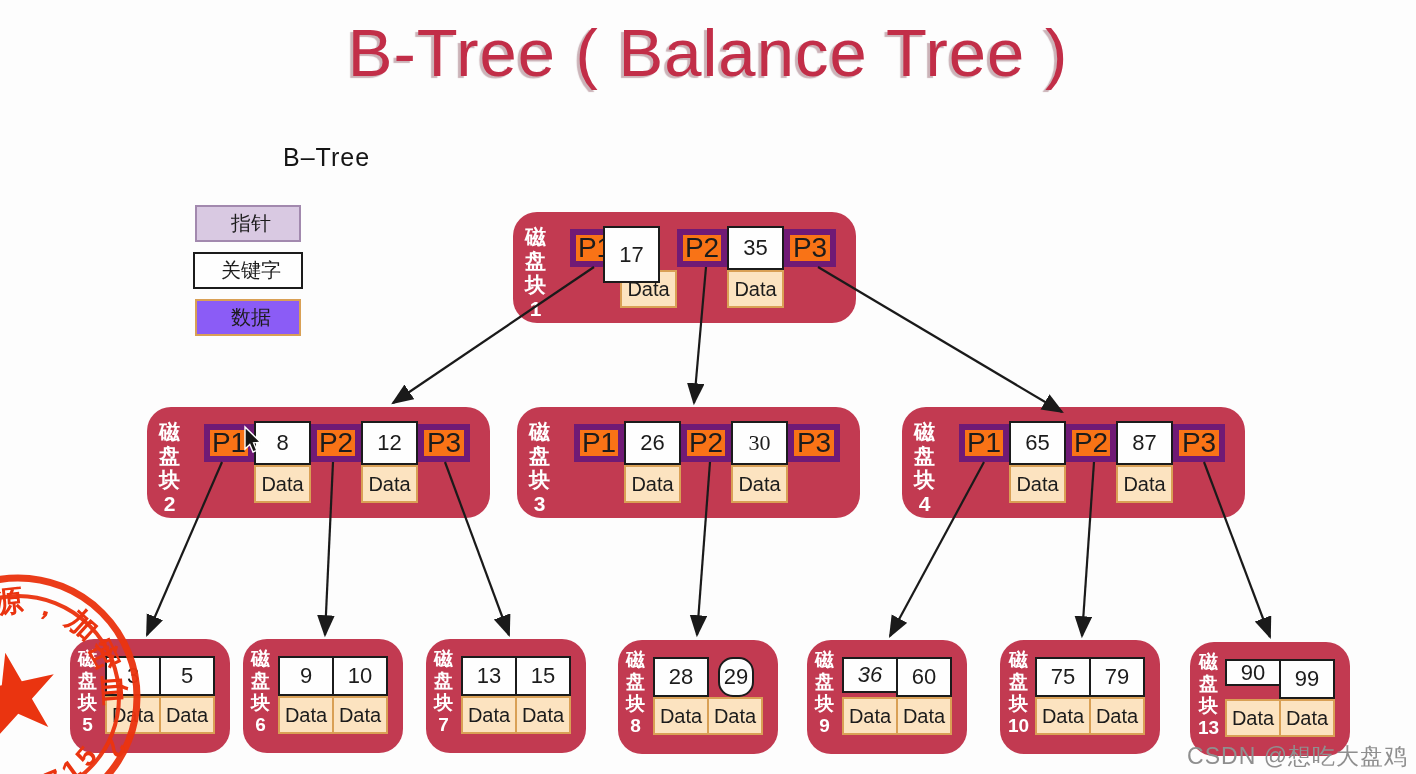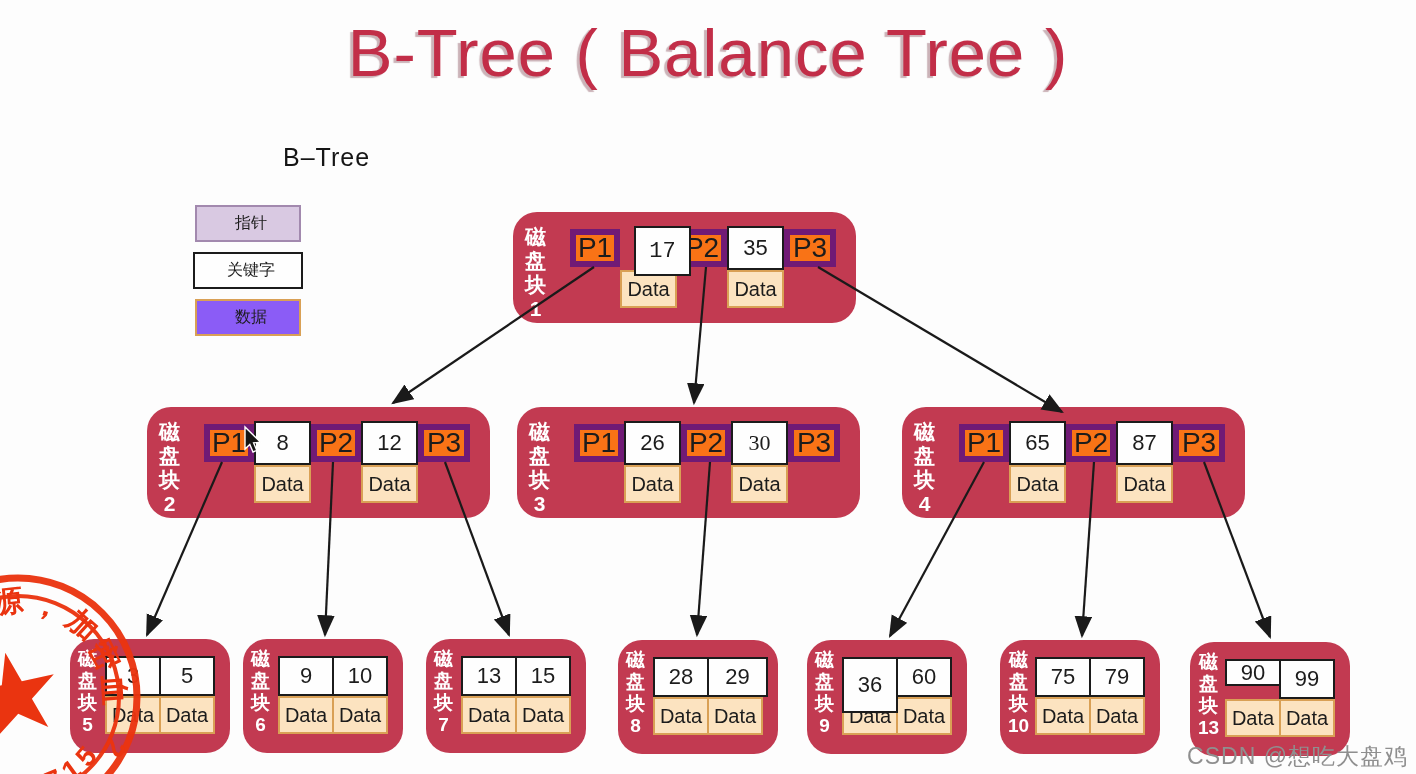--- a/index.html
+++ b/index.html
@@ -5,21 +5,21 @@
   html,body{margin:0;padding:0;background:#fdfdfd;}
   #stage{position:relative;width:1416px;height:774px;overflow:hidden;background:#fdfdfd;
          font-family:"Liberation Sans","DejaVu Sans",sans-serif;}
   
   .page-title{position:absolute;left:0;top:14px;width:100%;text-align:center;
     font-size:67px;font-weight:normal;letter-spacing:1px;color:#c22e48;
     text-shadow:-3px 2px 1px rgba(90,10,25,.30);white-space:nowrap;}
   .subtitle{position:absolute;left:283px;top:143px;font-size:25px;color:#151515;letter-spacing:1px;}
   
   .legend-box{position:absolute;width:106px;height:37px;display:flex;align-items:center;
-    justify-content:center;font-size:16px;color:#1c1c1c;box-sizing:border-box;padding-left:6px;}
+    justify-content:center;font-size:20px;color:#1c1c1c;box-sizing:border-box;padding-left:6px;}
   .legend-pointer{left:195px;top:205px;background:#d9c9e2;border:2px solid #a289ae;}
   .legend-keyword{left:193px;top:252px;background:#fefefe;border:2px solid #1b1b1b;width:110px;}
   .legend-data{left:195px;top:299px;background:#8b5cf6;border:2px solid #d9a055;}
   
   .dnode{position:absolute;background:#c23a51;border-radius:24px;z-index:10;}
   .dlabel{position:absolute;color:#ffffff;font-weight:bold;text-align:center;}
   .dlabel div{white-space:nowrap;}
   .cell{position:absolute;display:flex;align-items:center;justify-content:center;
     box-sizing:border-box;color:#1c1c1c;}
   .ptr-cell{background:#f97316;border:6px solid #701a75;font-size:28px;}
@@ -50,21 +50,21 @@
 
   <div id="nodes-root">
       <div class="dnode" style="left: 513px; top: 212px; width: 343px; height: 111px;">
         <div class="dlabel" style="left: 12px; top: 13px; font-size: 21px; line-height: 24px;">
           <div>磁</div>
           <div>盘</div>
           <div>块</div>
           <div>1</div>
         </div>
         <div class="cell ptr-cell" style="left: 57px; width: 50px; top: 17px; height: 38px;">P1</div>
-        <div class="cell key-cell" style="left: 121px; width: 57px; top: 14px; height: 50px; font-family: Liberation Mono, monospace;">17</div>
+        <div class="cell key-cell" style="left: 90px; width: 57px; top: 14px; height: 57px;">17</div>
         <div class="cell data-cell" style="left: 107px; width: 57px; top: 58px; height: 38px;">Data</div>
         <div class="cell ptr-cell" style="left: 164px; width: 50px; top: 17px; height: 38px;">P2</div>
         <div class="cell key-cell" style="left: 214px; width: 57px; top: 14px; height: 44px;">35</div>
         <div class="cell data-cell" style="left: 214px; width: 57px; top: 58px; height: 38px;">Data</div>
         <div class="cell ptr-cell" style="left: 271px; width: 52px; top: 17px; height: 38px;">P3</div>
       </div>
       <div class="dnode" style="left: 147px; top: 407px; width: 343px; height: 111px;">
         <div class="dlabel" style="left: 12px; top: 13px; font-size: 21px; line-height: 24px;">
           <div>磁</div>
           <div>盘</div>
@@ -147,31 +147,31 @@
       </div>
       <div class="dnode" style="left: 618px; top: 640px; width: 160px; height: 114px;">
         <div class="dlabel" style="left: 8px; top: 9px; font-size: 19px; line-height: 22px;">
           <div>磁</div>
           <div>盘</div>
           <div>块</div>
           <div>8</div>
         </div>
         <div class="cell key-cell" style="left: 35px; width: 56px; top: 17px; height: 40px;">28</div>
         <div class="cell data-cell" style="left: 35px; width: 56px; top: 57px; height: 38px;">Data</div>
-        <div class="cell key-cell" style="left: 89px; width: 61px; top: 17px; height: 40px;">29</div>
+        <div class="cell key-cell" style="left: 100px; width: 36px; top: 17px; height: 40px; border-radius: 15px;">29</div>
         <div class="cell data-cell" style="left: 89px; width: 56px; top: 57px; height: 38px;">Data</div>
       </div>
       <div class="dnode" style="left: 807px; top: 640px; width: 160px; height: 114px;">
         <div class="dlabel" style="left: 8px; top: 9px; font-size: 19px; line-height: 22px;">
           <div>磁</div>
           <div>盘</div>
           <div>块</div>
           <div>9</div>
         </div>
-        <div class="cell key-cell" style="left: 35px; width: 56px; top: 17px; height: 56px;">36</div>
+        <div class="cell key-cell" style="left: 35px; width: 56px; top: 17px; height: 36px; font-style: italic;">36</div>
         <div class="cell data-cell" style="left: 35px; width: 56px; top: 57px; height: 38px;">Data</div>
         <div class="cell key-cell" style="left: 89px; width: 56px; top: 17px; height: 40px;">60</div>
         <div class="cell data-cell" style="left: 89px; width: 56px; top: 57px; height: 38px;">Data</div>
       </div>
       <div class="dnode" style="left: 1000px; top: 640px; width: 160px; height: 114px;">
         <div class="dlabel" style="left: 8px; top: 9px; font-size: 19px; line-height: 22px;">
           <div>磁</div>
           <div>盘</div>
           <div>块</div>
           <div>10</div>

